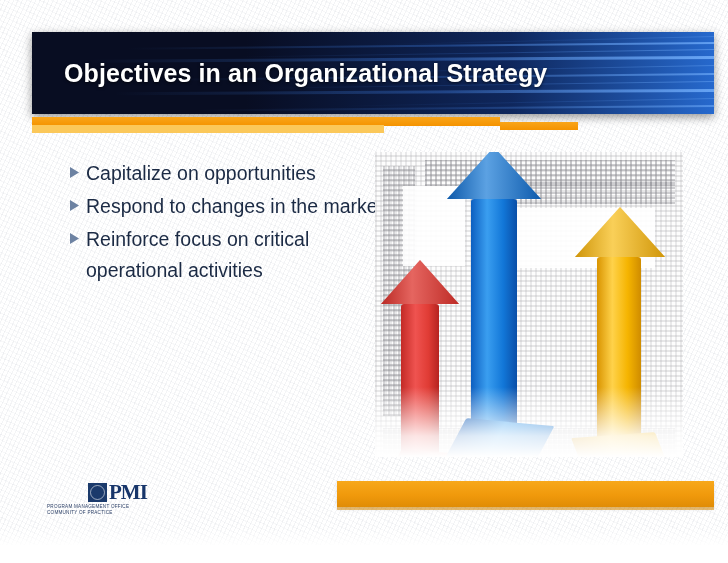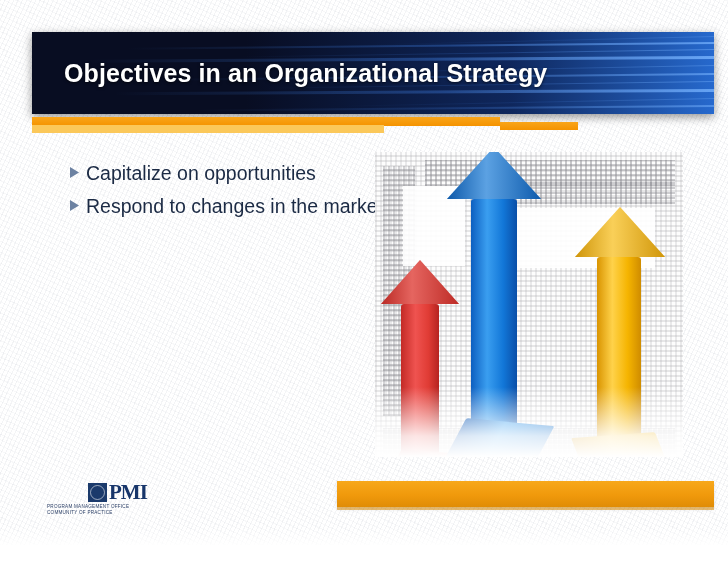--- a/index.html
+++ b/index.html
@@ -425,20 +425,28 @@
 
     <div class="bullet-row">
       <span class="bullet-marker">
         <svg width="9" height="11" viewBox="0 0 9 11">
             <polygon points="0,0 9,5.5 0,11" fill="#6d82a2"></polygon>
           </svg>
       </span>
       <span class="bullet-text">Respond to changes in the market</span>
     </div>
 
+    <div class="bullet-row">
+      <span class="bullet-marker">
+        <svg width="9" height="11" viewBox="0 0 9 11">
+            <polygon points="0,0 9,5.5 0,11" fill="#6d82a2"></polygon>
+          </svg>
+      </span>
+      <span class="bullet-text">Reinforce focus on critical operational activities</span>
+    </div>
 
   </div>
 
   <div class="picture">
     <div class="pic-backdrop"></div>
     <div class="pic-block b1"></div>
     <div class="pic-block b2"></div>
     <div class="pic-block b3"></div>
     <div class="pic-block b4"></div>
     <div class="pic-block b5"></div>

